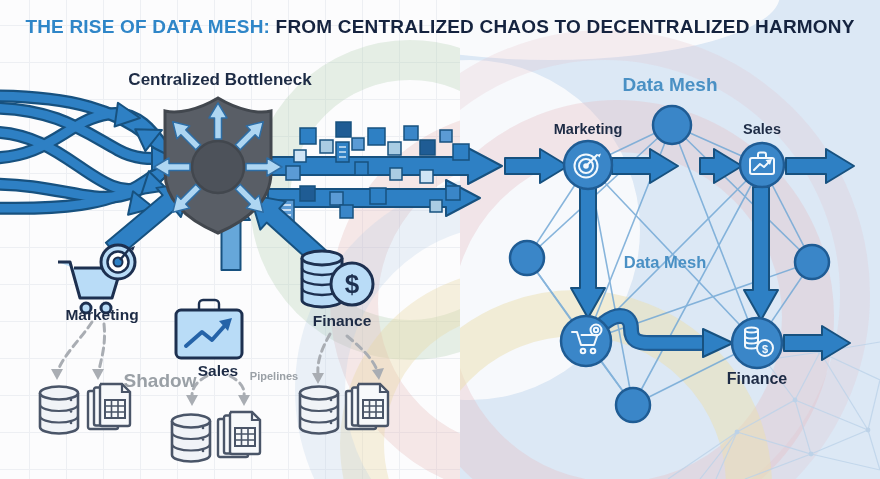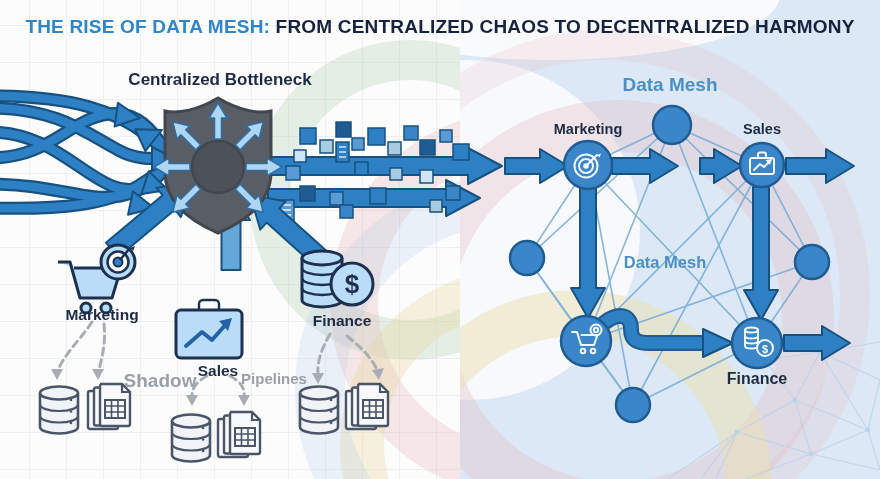--- a/index.html
+++ b/index.html
@@ -294,21 +294,21 @@
 
   <div class="lbl" style="left:0;top:16px;width:880px;font-size:19px;letter-spacing:.2px;">
     <span style="color:#2f86c8;">THE RISE OF DATA MESH:</span><span style="color:#15233f;"> FROM CENTRALIZED CHAOS TO DECENTRALIZED HARMONY</span>
   </div>
 
   <div class="lbl" style="left:42px;top:306px;width:120px;font-size:15.5px;">Marketing</div>
   <div class="lbl" style="left:170px;top:362px;width:96px;font-size:15.5px;">Sales</div>
   <div class="lbl" style="left:292px;top:312px;width:100px;font-size:15.5px;">Finance</div>
 
   <div class="lbl" style="left:122px;top:370px;width:76px;font-size:19px;color:#9aa0a6;font-weight:600;">Shadow</div>
-  <div class="lbl" style="left:230px;top:370px;width:88px;font-size:15px;color:#9aa0a6;font-weight:600;">Pipelines</div>
+  <div class="lbl" style="left:230px;top:370px;width:88px;font-size:11px;color:#9aa0a6;font-weight:600;">Pipelines</div>
 
   <div class="lbl" style="left:590px;top:74px;width:160px;font-size:19px;color:#4a90c4;">Data Mesh</div>
   <div class="lbl" style="left:600px;top:253px;width:130px;font-size:16.5px;color:#4a90c4;">Data Mesh</div>
 
   <div class="lbl" style="left:518px;top:121px;width:140px;font-size:14.5px;">Marketing</div>
   <div class="lbl" style="left:712px;top:121px;width:100px;font-size:14.5px;">Sales</div>
   <div class="lbl" style="left:697px;top:370px;width:120px;font-size:16px;">Finance</div>
 
 </div>
 

